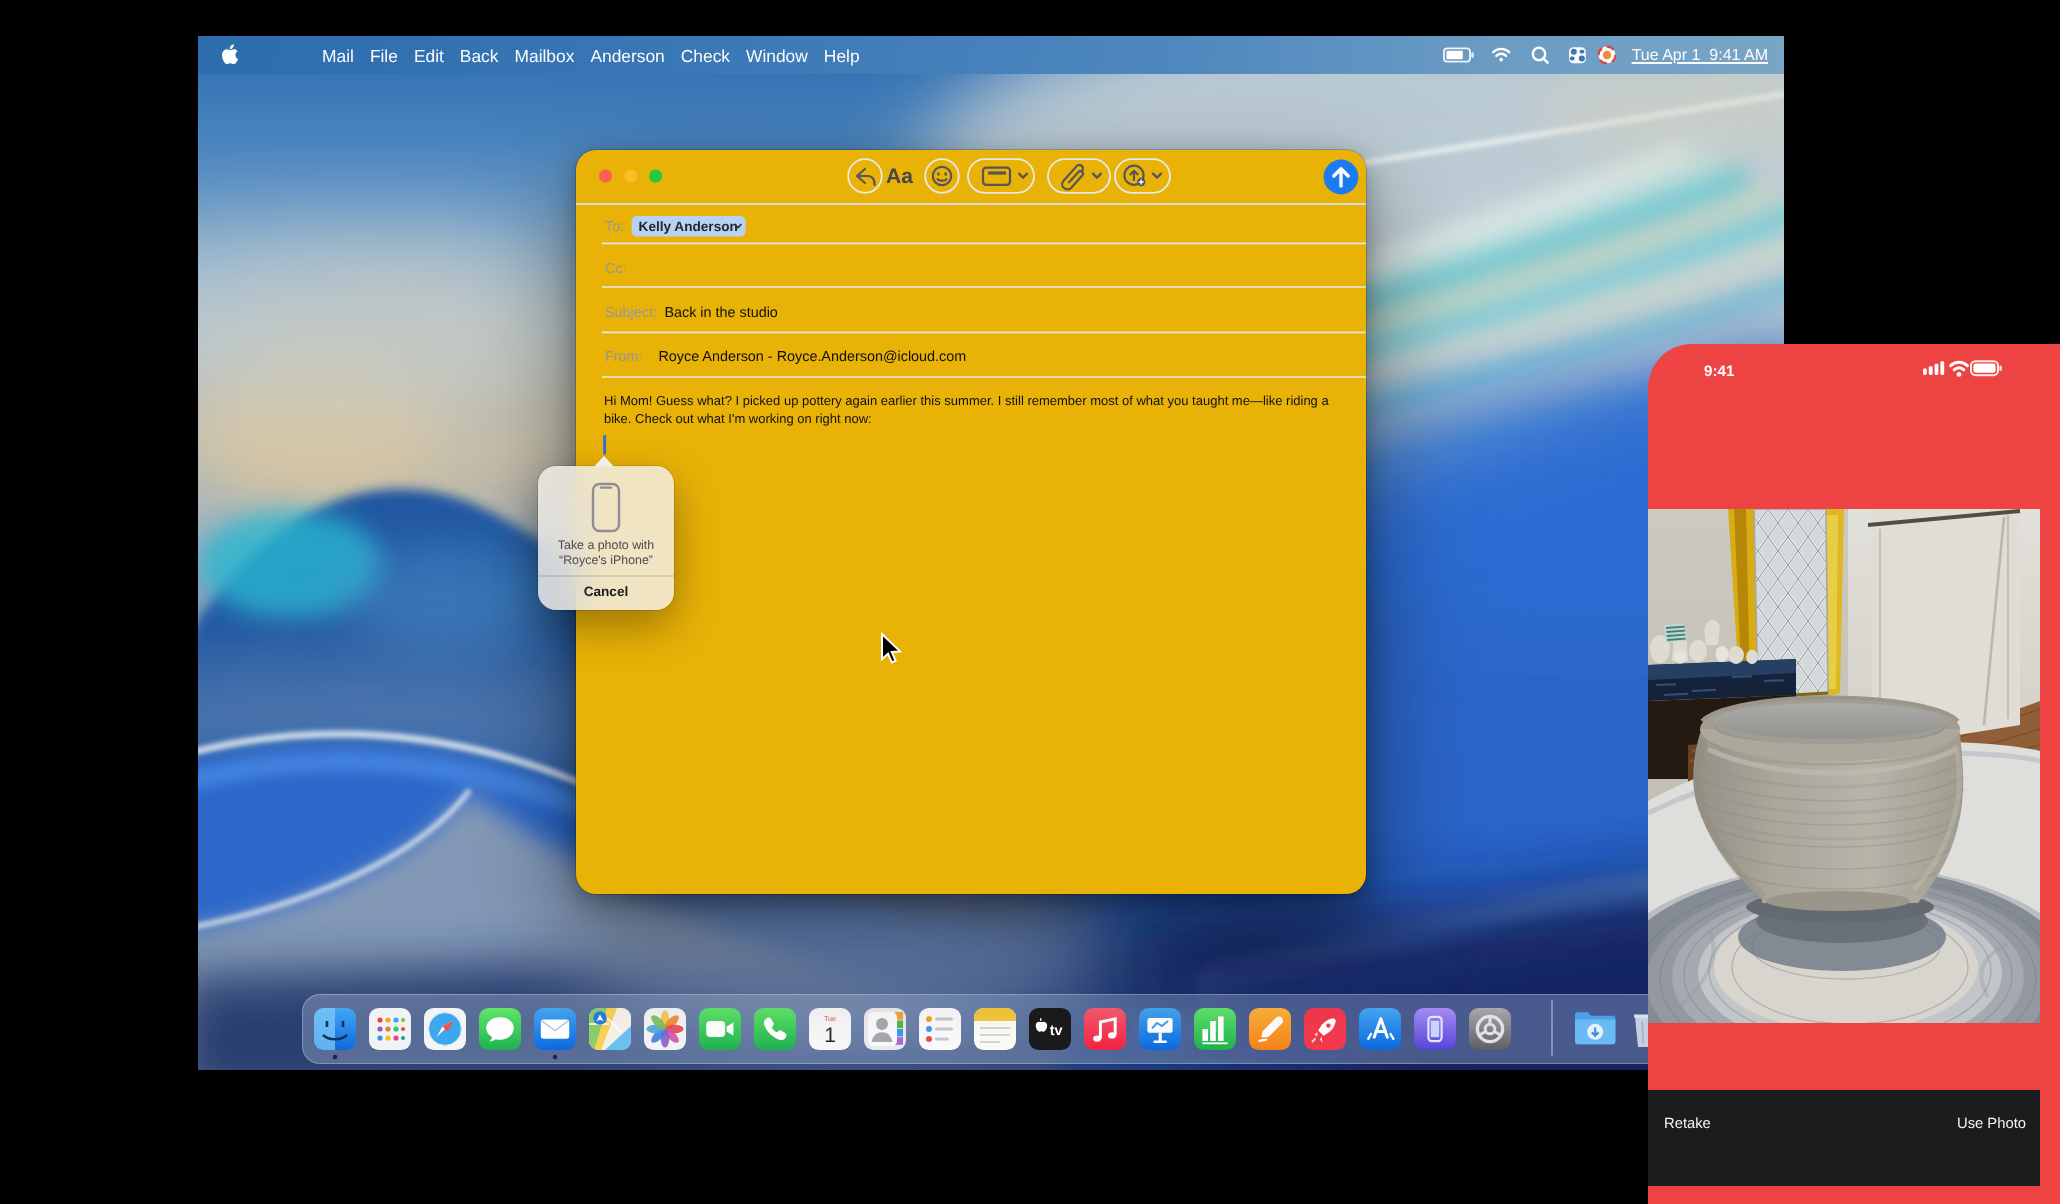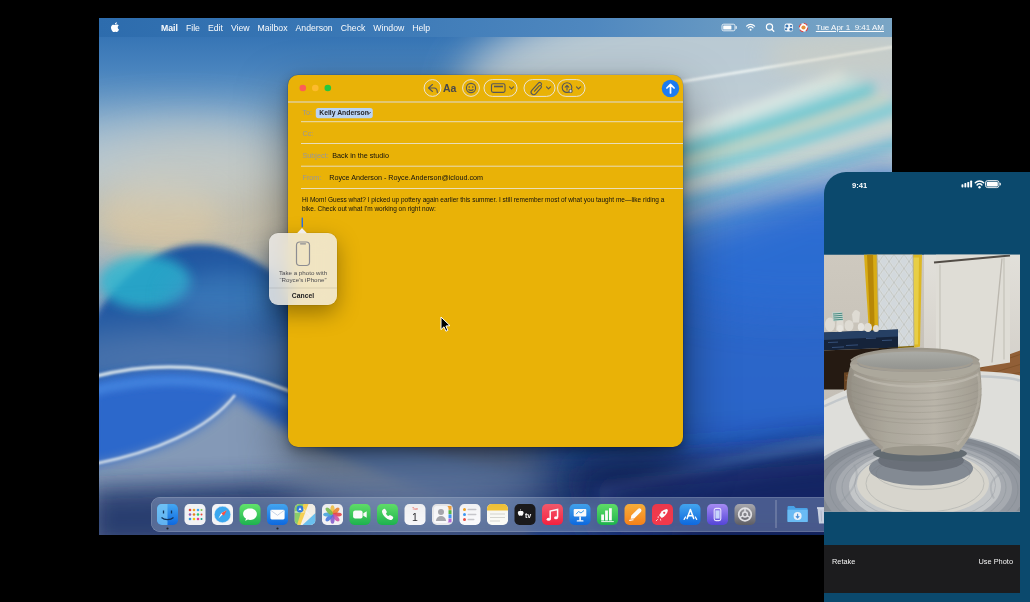--- a/index.html
+++ b/index.html
@@ -2,30 +2,30 @@
 <html><head><meta charset="utf-8">
 <style>
 html,body{margin:0;padding:0;background:#000;}
 #stage{position:relative;width:1030px;height:602px;background:#000;overflow:hidden;font-family:"Liberation Sans",sans-serif;opacity:0.999;filter:saturate(1.001);}
 .desktop{position:absolute;left:99px;top:18px;width:793px;height:517px;overflow:hidden;}
 .menubar{position:absolute;left:0;top:0;width:793px;height:19px;
   background:linear-gradient(90deg,rgba(46,109,174,0.99) 0%,rgba(58,120,182,0.99) 30%,rgba(79,136,192,0.99) 62%,rgba(107,156,196,0.99) 82%,rgba(122,166,198,0.99) 100%);
   color:rgba(255,255,255,0.98);font-size:8.7px;display:flex;align-items:center;}
 .menubar .apple{margin-left:14px;font-size:10px;line-height:1;}
 .mi{margin-left:8px;}
-.mi.b{font-weight:bold;padding-left:32px;}
+.mi.b{font-weight:normal;padding-left:32px;}
 .mright{position:absolute;right:8px;top:0;height:19px;display:flex;align-items:center;color:rgba(255,255,255,0.98);font-size:8px;text-decoration:underline;}
 .dock{position:absolute;left:52px;top:479px;width:690px;height:35px;border-radius:9px;
   background:rgba(175,195,225,0.34);box-shadow:inset 0 0 0 0.5px rgba(255,255,255,0.28);}
 .mailwin{position:absolute;left:288px;top:75px;width:395px;height:372px;background:#eab308;border-radius:10px;
   box-shadow:0 0 0 0.5px rgba(0,0,0,0.18), 0 22px 50px rgba(0,0,0,0.50), 0 4px 12px rgba(0,0,0,0.30);}
 .popup{position:absolute;left:269px;top:233px;width:68px;height:72px;border-radius:9px;
   background:rgba(243,240,237,0.82);backdrop-filter:blur(9px);box-shadow:0 0 0 0.5px rgba(0,0,0,0.12),0 8px 22px rgba(0,0,0,0.35);
   text-align:center;}
-.phone{position:absolute;left:824px;top:172px;width:206px;height:430px;background:#0c4a6e;border-top-left-radius:22px;color:#fff;}
+.phone{position:absolute;left:824px;top:172px;width:206px;height:430px;background:#ef4444;border-top-left-radius:22px;color:#fff;}
 </style></head>
 <body>
 <div id="stage">
   <div class="desktop">
     <svg id="wp" width="793" height="517" viewBox="0 0 793 517" style="position:absolute;left:0;top:0">
       <defs>
         <linearGradient id="sky" x1="0" y1="0" x2="0" y2="1">
           <stop offset="0" stop-color="#2d6db1"></stop>
           <stop offset="0.10" stop-color="#4a85bf"></stop>
           <stop offset="0.20" stop-color="#7aa4c9"></stop>
@@ -97,21 +97,21 @@
       <path d="M470,450 L810,425 L810,530 L510,530 Z" fill="#15256b" opacity="0.85" filter="url(#b20)"></path>
       <ellipse cx="320" cy="452" rx="135" ry="46" fill="#92a7c8" opacity="0.62" filter="url(#b20)"></ellipse>
     </svg>
     <div class="menubar">
       <svg class="apple" width="9" height="11" viewBox="0 0 9 11" style="margin-left:11px">
           <path fill="#fff" d="M6.4,1.7 C6.0,2.2 5.4,2.55 4.85,2.5 C4.78,1.95 5.05,1.35 5.4,0.97 C5.78,0.53 6.45,0.2 6.97,0.18 C7.03,0.75 6.8,1.3 6.4,1.7 M6.95,2.62 C6.14,2.57 5.45,3.08 5.07,3.08 C4.68,3.08 4.09,2.64 3.45,2.65 C2.62,2.66 1.85,3.13 1.42,3.88 C0.55,5.38 1.19,7.6 2.04,8.82 C2.45,9.42 2.95,10.08 3.6,10.06 C4.22,10.03 4.46,9.65 5.21,9.65 C5.96,9.65 6.18,10.06 6.84,10.05 C7.52,10.03 7.95,9.44 8.36,8.84 C8.83,8.15 9.02,7.49 9.03,7.45 C9.02,7.44 7.73,6.94 7.72,5.46 C7.71,4.22 8.73,3.63 8.78,3.6 C8.2,2.74 7.29,2.64 6.95,2.62"></path>
         </svg>
       <span class="mi b" style="margin-left:10px">Mail</span>
         <span class="mi">File</span>
         <span class="mi">Edit</span>
-        <span class="mi">View</span>
+        <span class="mi">Back</span>
         <span class="mi">Mailbox</span>
         <span class="mi">Anderson</span>
         <span class="mi">Check</span>
         <span class="mi">Window</span>
         <span class="mi">Help</span>
       <div class="mright">
         <svg width="180" height="19" viewBox="0 0 180 19">
           <rect x="2" y="6.2" width="13" height="6.6" rx="1.6" fill="none" stroke="#fff" stroke-width="0.9" opacity="0.9"></rect>
           <rect x="3.2" y="7.4" width="8.2" height="4.2" rx="0.6" fill="#fff"></rect>
           <rect x="15.6" y="8.1" width="1.3" height="2.8" rx="0.6" fill="#fff" opacity="0.8"></rect>

